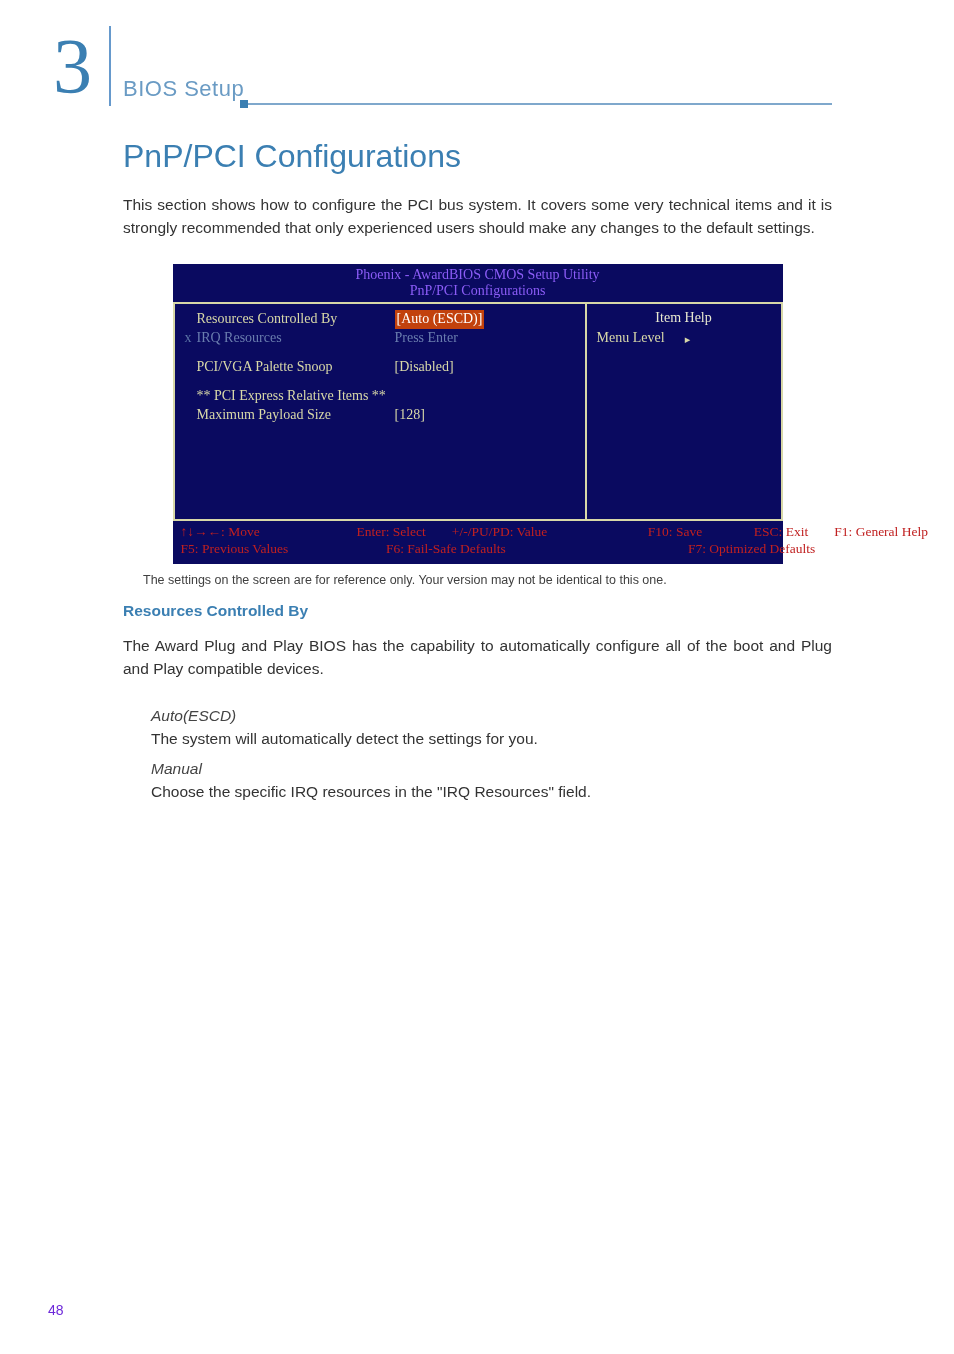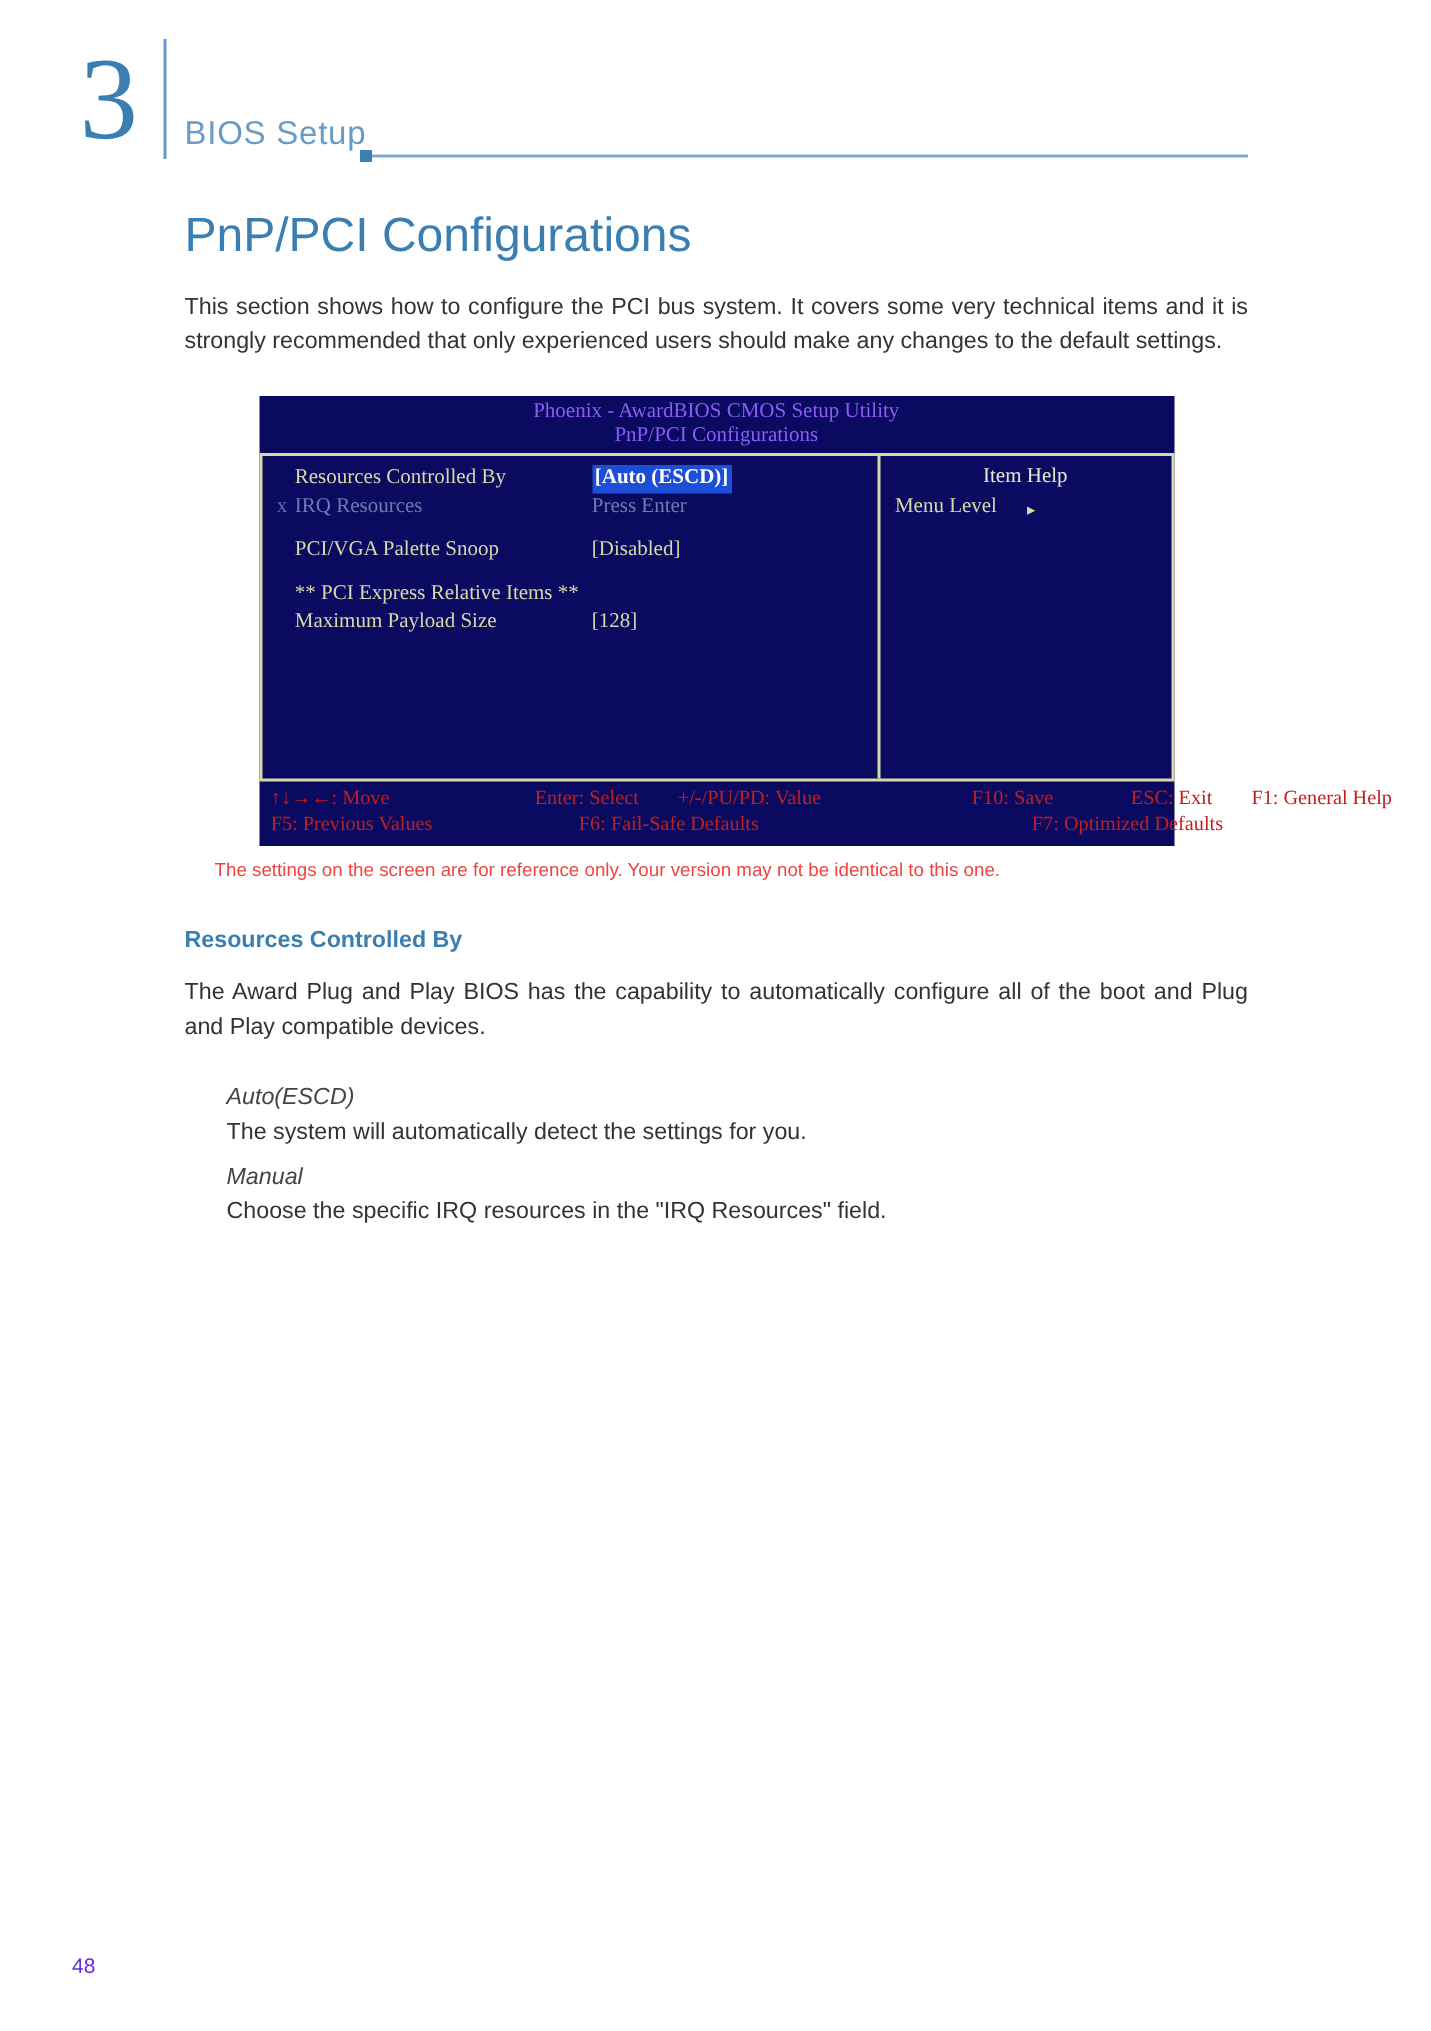--- a/index.html
+++ b/index.html
@@ -67,23 +67,23 @@
   .body-text {
     font-size: 15.5px;
     line-height: 1.5;
     color: #333;
     text-align: justify;
     margin-bottom: 24px;
   }
   .caption {
     font-size: 12.5px;
     line-height: 1.4;
-    color: #ef4444;
+    color: #404040;
     text-align: justify;
-    margin: 8px 20px 28px 20px;
+    margin: 8px 20px 12px 20px;
   }
   .subhead {
     color: #3b7fb2;
     font-weight: bold;
     font-size: 15.5px;
     margin-bottom: 14px;
   }
   .def-block {
     margin-left: 28px;
     font-size: 15.5px;
@@ -130,24 +130,23 @@
   }
   .bios-row {
     display: flex;
     justify-content: flex-start;
     line-height: 1.35;
   }
   .bios-label { flex: 0 0 210px; }
   .bios-x { color: #5a72a5; width: 12px; display:inline-block;}
   .bios-dim { color: #6a7dae; }
   .bios-sel {
-    background: #1d4ed8;
+    background: #c2410c;
     color: #ffffff;
     padding: 0 2px;
-    font-weight: bold;
   }
   .bios-help-title { text-align: center; color: #e8e8d0; margin-bottom: 4px;}
   .bios-menulevel { color: #d8d8a8; display:flex; align-items:flex-end; gap:20px; margin-top:4px;}
   .bios-arrow { font-size: 11px; }
   .bios-footer {
     display: flex;
     flex-wrap: wrap;
     padding: 3px 8px 7px 8px;
     color: #c02020;
     font-size: 13.5px;

